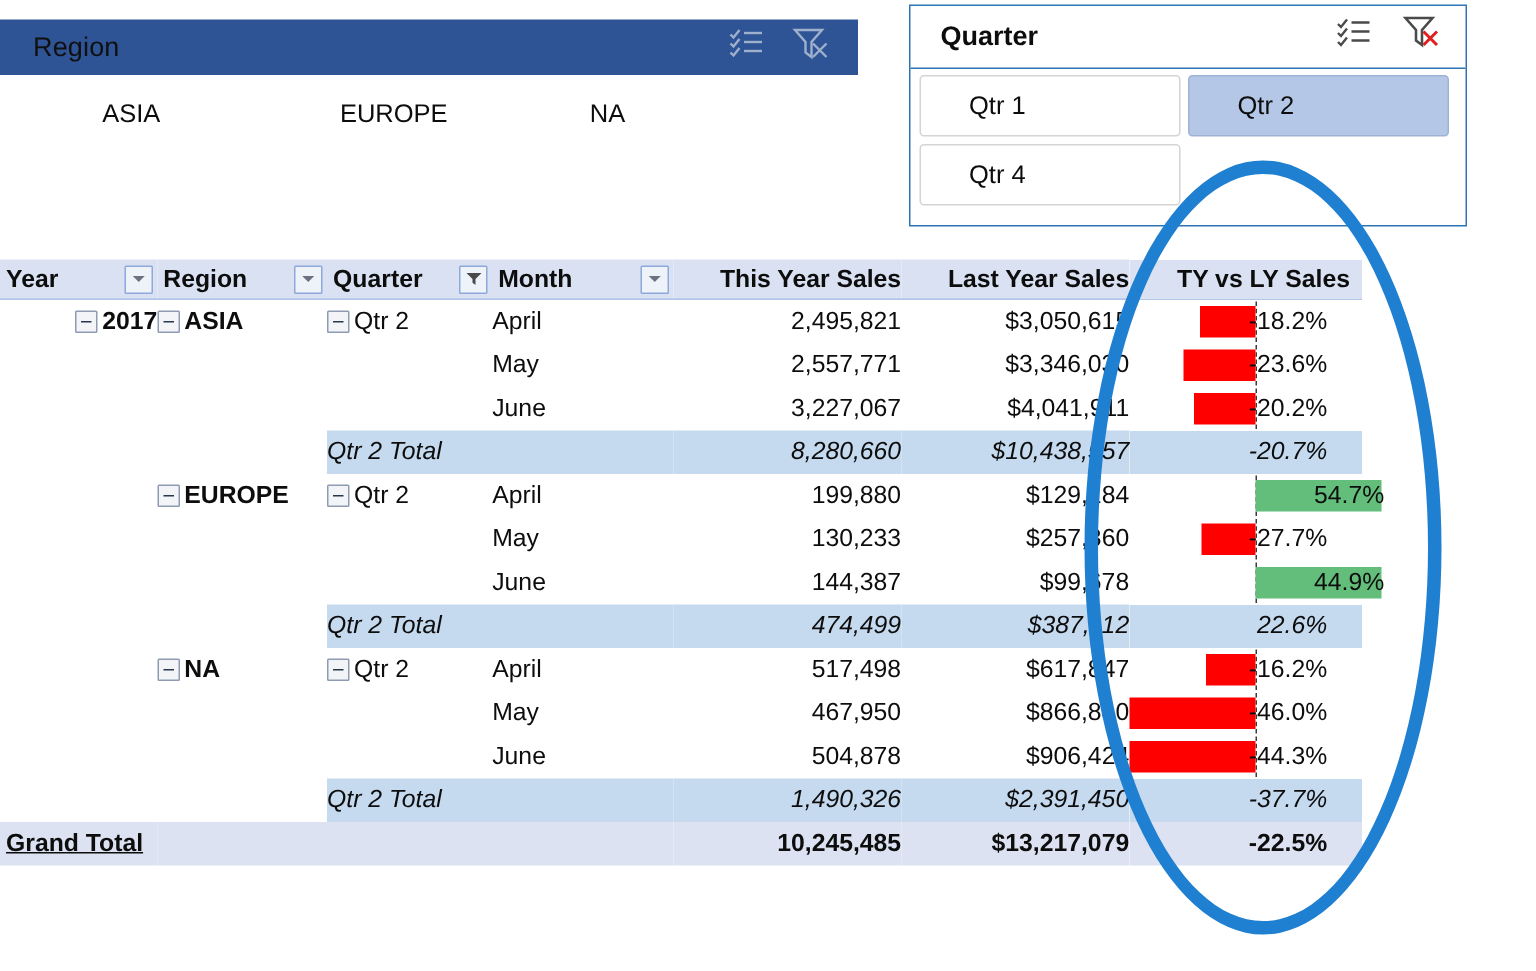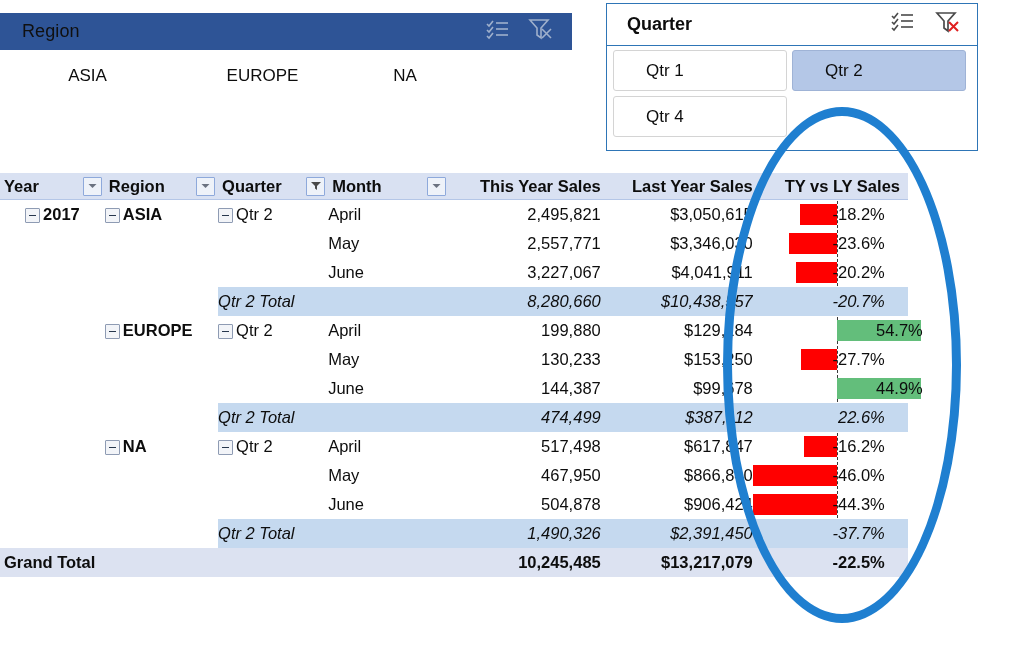--- a/index.html
+++ b/index.html
@@ -98,21 +98,21 @@
 
   .fbtn{
     width:17px;height:17px;margin:0 3px 0 6px;
     border:1px solid #8ea9db;background:#eef2f9;border-radius:1px;
     display:inline-flex;align-items:center;justify-content:center;flex:none;
   }
 
   .row{ height:29px; }
   .row td{ height:29px; vertical-align:middle; white-space:nowrap; }
 
-  .c-year   { width:100px; text-align:center; font-weight:bold; padding-right:3px;}
+  .c-year   { width:100px; text-align:right; font-weight:bold; padding-right:3px;}
   .c-region { width:108px; text-align:left;  font-weight:bold; }
   .c-quarter{ width:105px; text-align:left; }
   .c-month  { width:115px; text-align:left;  padding-left:7px; }
   .c-tys    { width:145px; text-align:right; padding-right:5px; }
   .c-lys    { width:145px; text-align:right; padding-right:9px; }
   .c-var    { width:140px; position:relative; padding:0; }
 
   .collapse-box{
     display:inline-flex;align-items:center;justify-content:center;
     width:13px;height:13px;border:1px solid #8e9bb3;background:#f2f4f8;
@@ -342,21 +342,21 @@
             <span class="pct onbar">54.7%</span>
           </div>
         </td>
       </tr>
       <tr class="row ">
         <td class="c-year"></td>
         <td class="c-region"></td>
         <td class="c-quarter"></td>
         <td class="c-month">May</td>
         <td class="c-tys">130,233</td>
-        <td class="c-lys">$153,250</td>
+        <td class="c-lys">$257,360</td>
         <td class="c-var">
           <div class="bar-wrap">
             <div class="axis"></div>
             <div class="bar neg" style="width:35.9px;"></div>
             <span class="pct">-27.7%</span>
           </div>
         </td>
       </tr>
       <tr class="row ">
         <td class="c-year"></td>
@@ -443,21 +443,21 @@
         <td class="c-tys">1,490,326</td>
         <td class="c-lys">$2,391,450</td>
         <td class="c-var">
           <div class="bar-wrap">
             <span class="pct">-37.7%</span>
           </div>
         </td>
       </tr>
       <tr class="row grand">
         <td class="c-year">
-          <span style="float:left;padding-left:4px;">Grand Total</span>
+          <span style="float:left;padding-left:4px;text-decoration:underline;">Grand Total</span>
         </td>
         <td class="c-region"></td>
         <td class="c-quarter"></td>
         <td class="c-month"></td>
         <td class="c-tys">10,245,485</td>
         <td class="c-lys">$13,217,079</td>
         <td class="c-var">
           <div class="bar-wrap">
             <span class="pct">-22.5%</span>
           </div>

